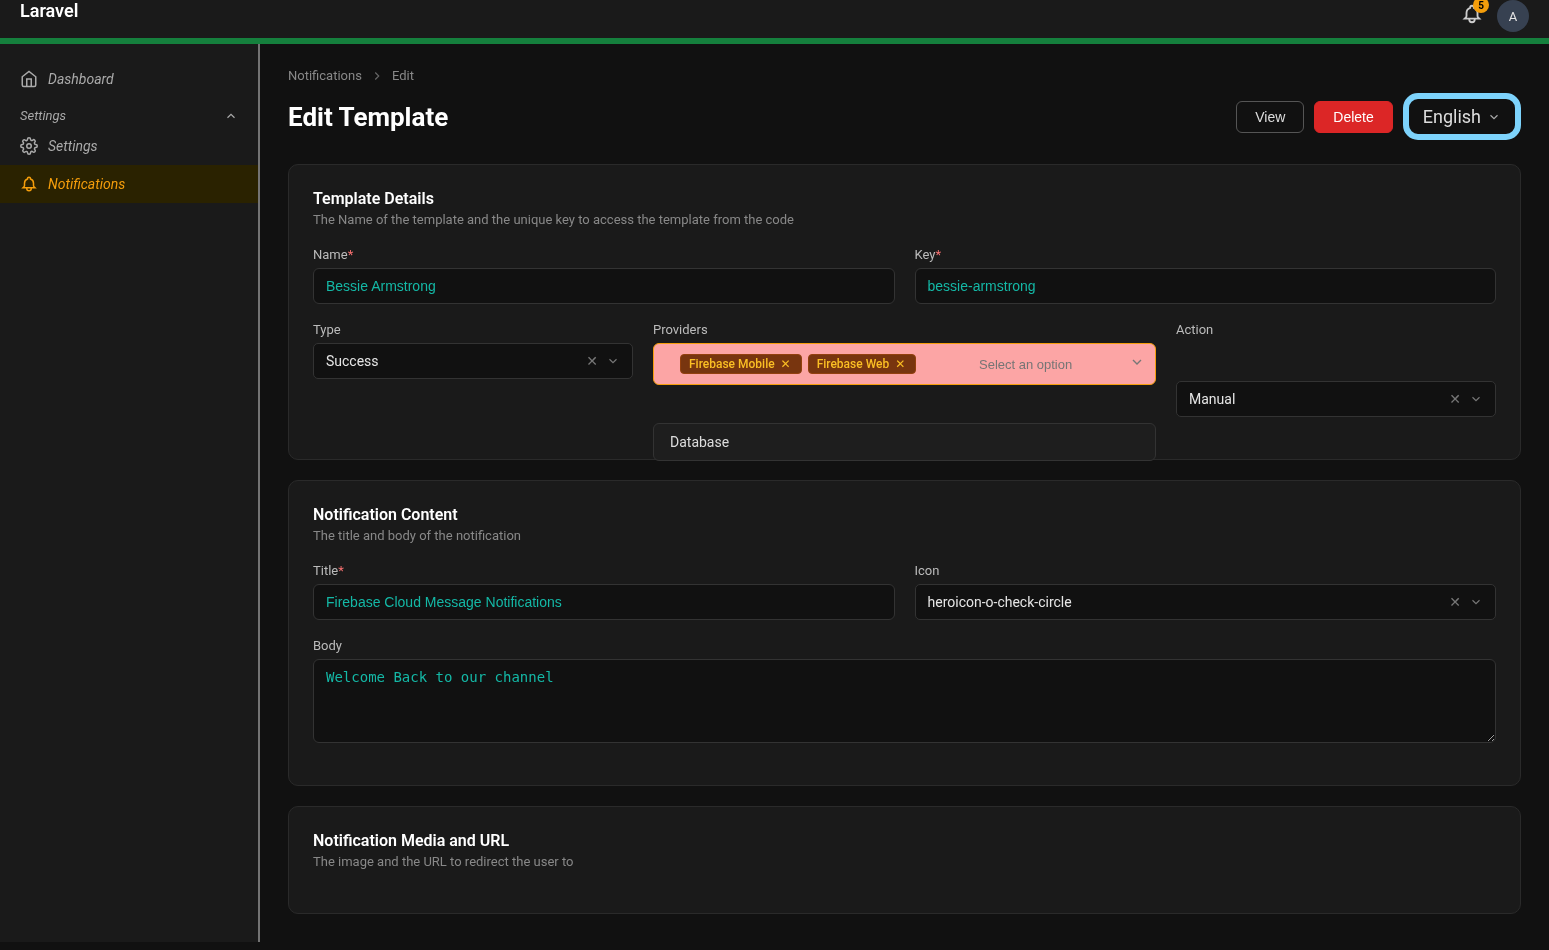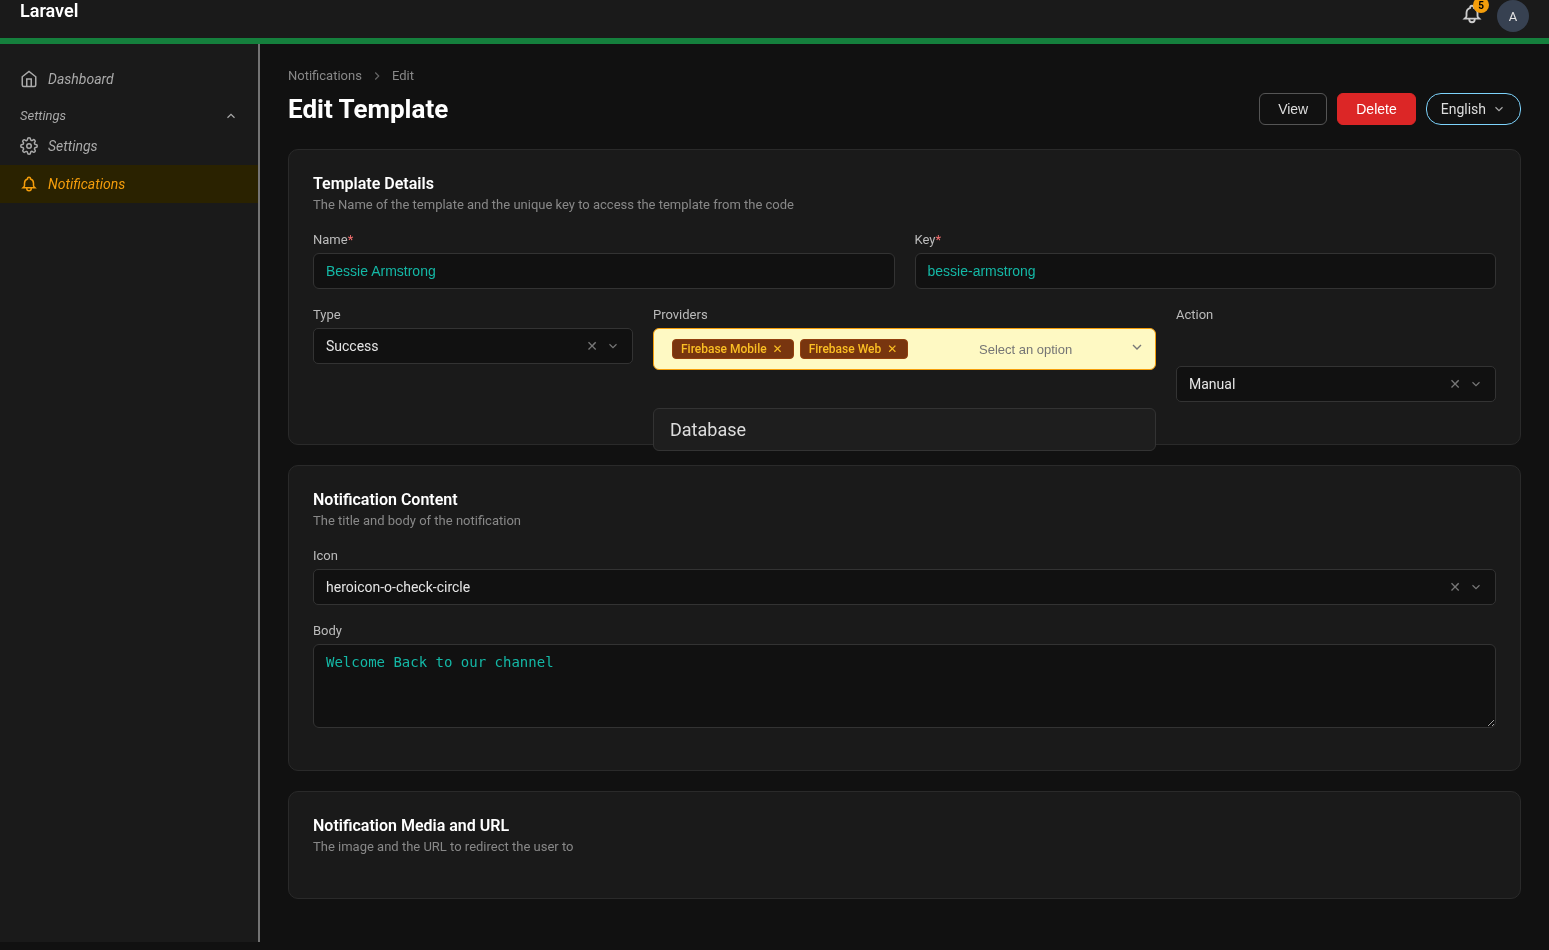--- a/index.html
+++ b/index.html
@@ -157,26 +157,26 @@
       padding: 7px 18px;
       border-radius: 6px;
       cursor: pointer;
       font-size: 14px;
     }
     .lang-select {
       display: flex;
       align-items: center;
       gap: 6px;
       background: transparent;
-      border: 1px solid #7dd3fc;
+      border: 6px solid #7dd3fc;
       color: #ddd;
       padding: 7px 14px;
       border-radius: 15px;
       cursor: pointer;
-      font-size: 14px;
+      font-size: 18px;
     }
     .lang-select svg { width: 14px; height: 14px; fill: none; stroke: #aaa; stroke-width: 2; }
 
     
     .card {
       background: #1a1a1a;
       border: 1px solid #2a2a2a;
       border-radius: 10px;
       padding: 24px;
       margin-bottom: 20px;
@@ -215,24 +215,24 @@
       border: 1px solid #333;
       border-radius: 6px;
       padding: 9px 12px;
       color: #14b8a6;
       font-size: 14px;
       outline: none;
     }
 
     
     .select-with-tags {
-      background: #fef9c3;
+      background: #fca5a5;
       border: 1.5px solid #f59e0b;
       border-radius: 6px;
-      padding: 6px 18px;
+      padding: 6px 26px;
       min-height: 42px;
       display: flex;
       flex-wrap: wrap;
       align-items: center;
       gap: 6px;
       cursor: pointer;
       position: relative;
     }
     .tag {
       display: flex;
@@ -278,21 +278,21 @@
       margin-top: 4px;
       overflow: hidden;
       position: absolute;
       left: 0;
       right: 0;
       top: calc(100% + 2px);
       z-index: 100;
     }
     .dropdown-item {
       padding: 10px 16px;
-      font-size: 18px;
+      font-size: 14px;
       color: #ddd;
       cursor: pointer;
     }
 
     
     .select-single {
       background: #111;
       border: 1px solid #333;
       border-radius: 5px;
       padding: 9px 12px;
@@ -467,20 +467,26 @@
         </div>
       </div>
     </div>
 
     <div class="card">
       <div class="card-title">Notification Content</div>
       <div class="card-subtitle">The title and body of the notification</div>
 
       <div class="form-row">
         <div class="form-group">
+          <label class="form-label">
+            <span>Title</span><span class="required">*</span>
+          </label>
+          <input class="form-input" type="text" value="Firebase Cloud Message Notifications" style="">
+        </div>
+        <div class="form-group">
           <label class="form-label">Icon</label>
           <div class="select-single">
             <span>heroicon-o-check-circle</span>
             <div class="select-single-right">
               <span class="select-clear">✕</span>
               <svg viewBox="0 0 24 24">
                 <polyline points="6 9 12 15 18 9"></polyline>
               </svg>
             </div>
           </div>

